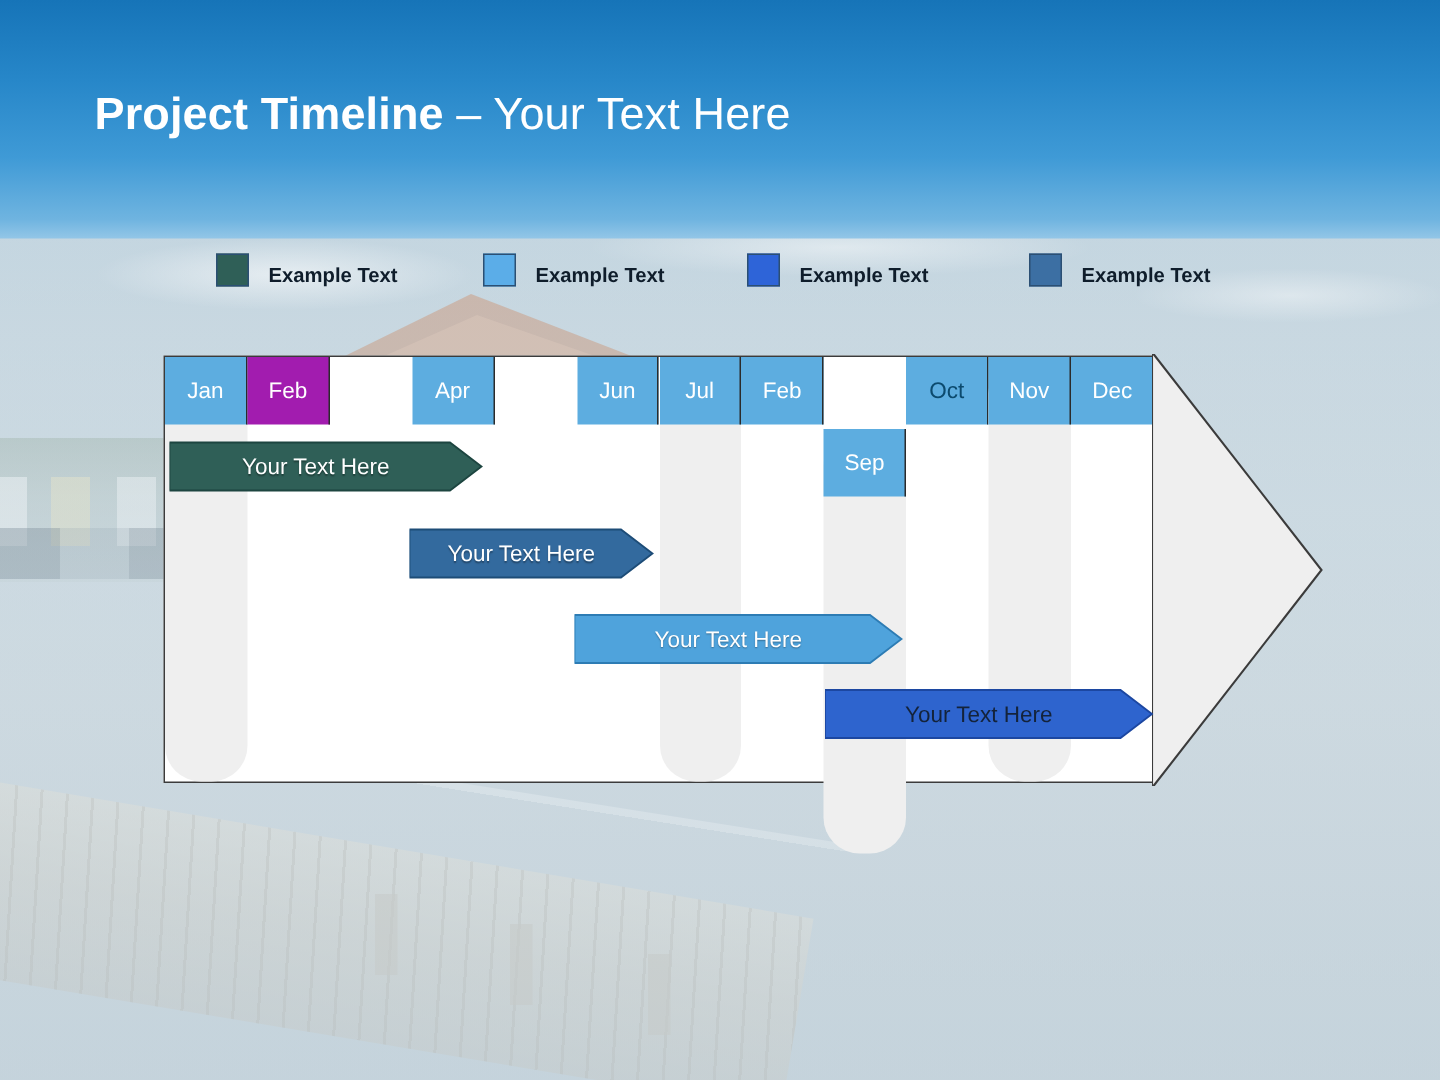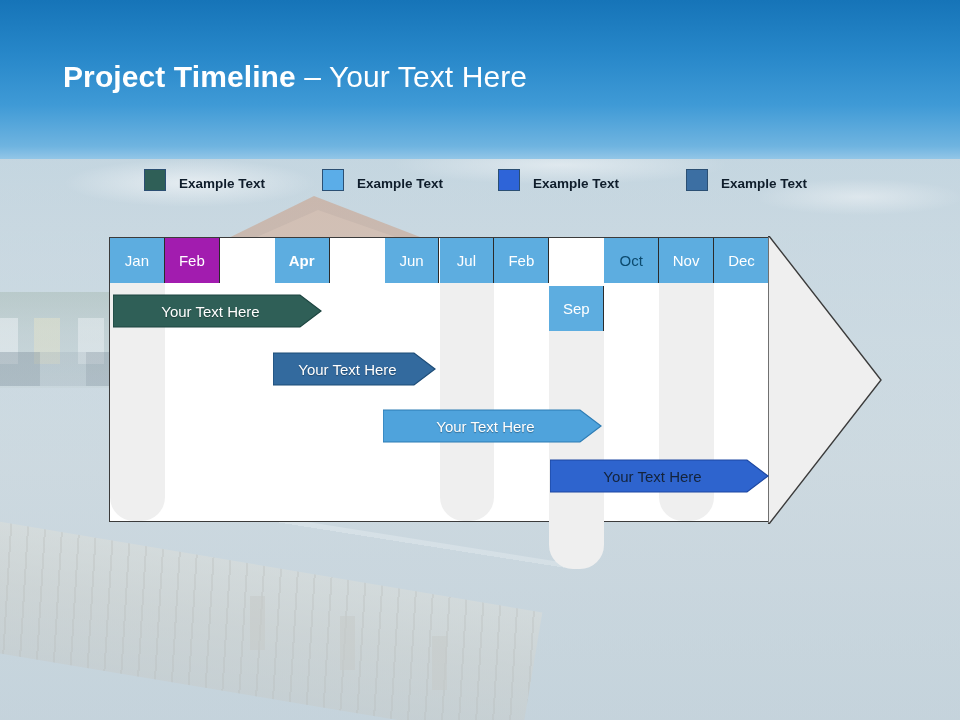--- a/index.html
+++ b/index.html
@@ -196,21 +196,21 @@
 
 <div class="chart">
   <div class="chart-body" id="chart-body">
       <div class="col alt" style="left: 0px; width: 54.9167px;">
         <div class="col-head" style="background: rgb(93, 173, 224); color: rgb(255, 255, 255);">Jan</div>
       </div>
       <div class="col" style="left: 54.9167px; width: 54.9167px;">
         <div class="col-head" style="background: #a21caf; color: rgb(255, 255, 255);">Feb</div>
       </div>
       <div class="col" style="left: 164.75px; width: 54.9167px;">
-        <div class="col-head" style="background: rgb(93, 173, 224); color: rgb(255, 255, 255); font-weight: bold;">Apr</div>
+        <div class="col-head" style="background: rgb(93, 173, 224); color: rgb(255, 255, 255);">Apr</div>
       </div>
       <div class="col" style="left: 274.583px; width: 54.9167px;">
         <div class="col-head" style="background: rgb(93, 173, 224); color: rgb(255, 255, 255);">Jun</div>
       </div>
       <div class="col alt" style="left: 329.5px; width: 54.9167px;">
         <div class="col-head" style="background: rgb(93, 173, 224); color: rgb(255, 255, 255);">Jul</div>
       </div>
       <div class="col" style="left: 384.417px; width: 54.9167px;">
         <div class="col-head" style="background: rgb(93, 173, 224); color: rgb(255, 255, 255);">Feb</div>
       </div>

